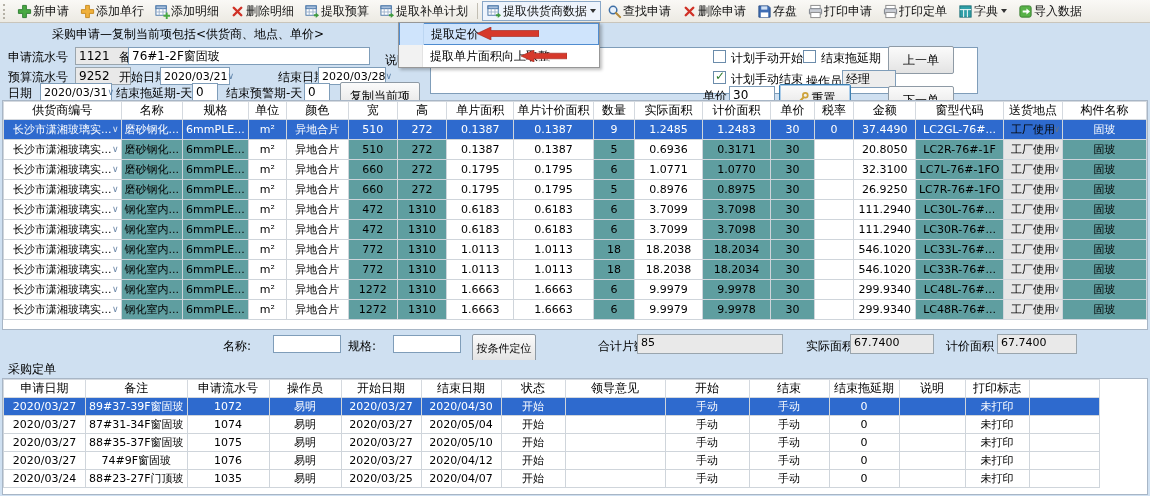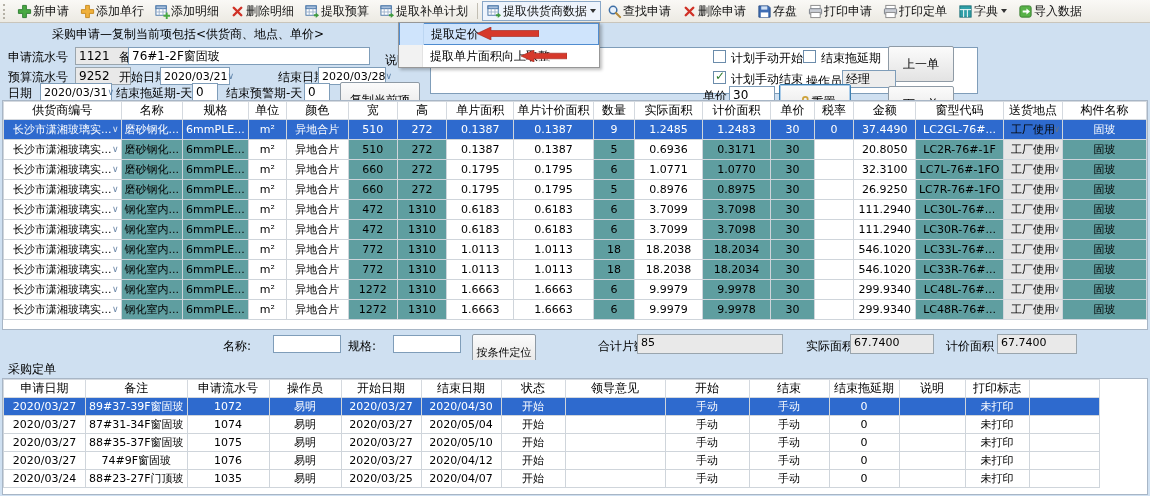--- a/index.html
+++ b/index.html
@@ -24,21 +24,21 @@
 
   
   #form-panel{position:absolute;left:0;top:23px;width:1150px;height:77px;background:var(--panel);}
   .lbl{position:absolute;font-size:12px;color:#000;white-space:nowrap;line-height:14px;}
   .group-title{left:52px;top:4px;}
   .txt{position:absolute;height:18px;border:1px solid var(--border);background:#fff;font-size:12px;padding:0 3px;font-family:inherit;}
   .txt.gray{background:#e9e9e9;border-color:#9aa5ad;}
   .note{resize:none;}
   .combo{position:absolute;height:18px;border:1px solid var(--border);background:#fff;font-size:11px;display:flex;align-items:center;padding:0 3px;white-space:nowrap;}
   .combo .chev{margin-left:auto;font-size:9px;color:#5b80a8;}
-  .btn{position:absolute;height:36px;border:1px solid #8e9aa5;border-radius:2px;
+  .btn{position:absolute;height:28px;border:1px solid #8e9aa5;border-radius:2px;
     background:linear-gradient(#fbfbfb,#e3e3e3);font-size:12px;display:flex;align-items:center;justify-content:center;gap:2px;cursor:default;}
   .btn.focus{border:1px solid #3c7fb1;box-shadow:0 0 0 1px #a9cbe8 inset;}
   .cb{position:absolute;width:13px;height:13px;background:#fff;border:1px solid #6b8cab;}
   .cb.checked::after{content:"✓";position:absolute;left:1px;top:-3px;font-size:12px;color:#2b7a2b;font-weight:bold;}
   .sunken{position:absolute;height:20px;background:#e9e9e9;border:1px solid #9aa5ad;font-size:11px;padding:1px 3px;color:#000;}
 
   
   .grid-wrap{position:absolute;background:#fff;border:1px solid #a8b6c6;overflow:hidden;}
   #main-grid-wrap{left:2px;top:100px;width:1146px;height:230px;}
   #orders-grid-wrap{left:2px;top:378px;width:1146px;height:117px;}

